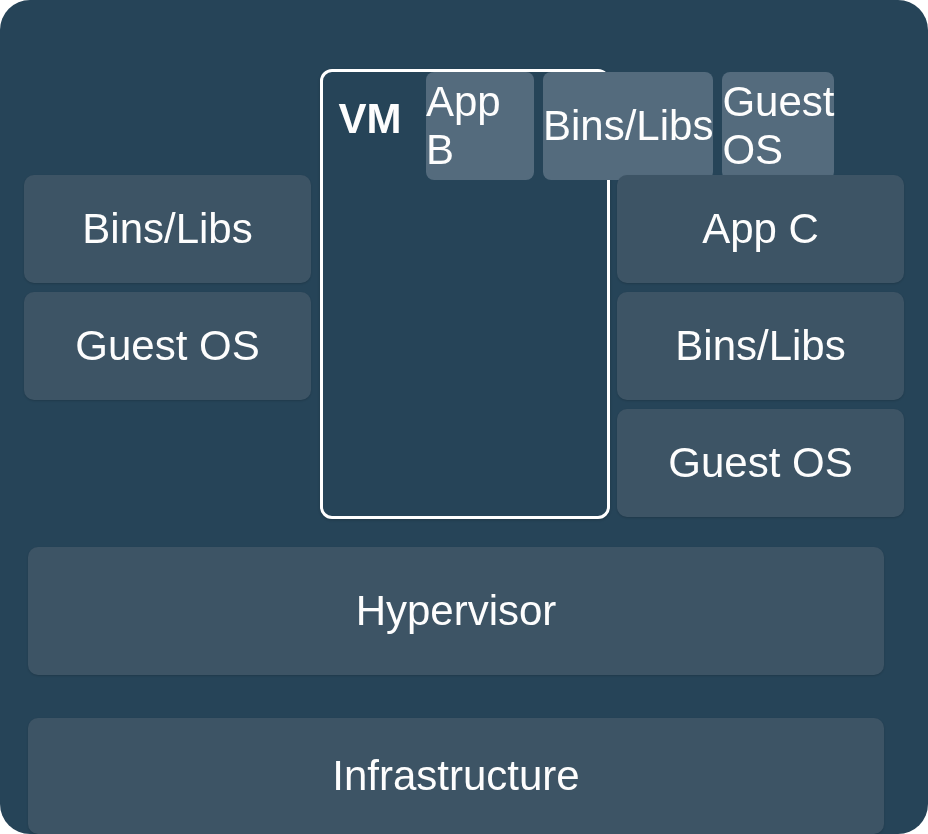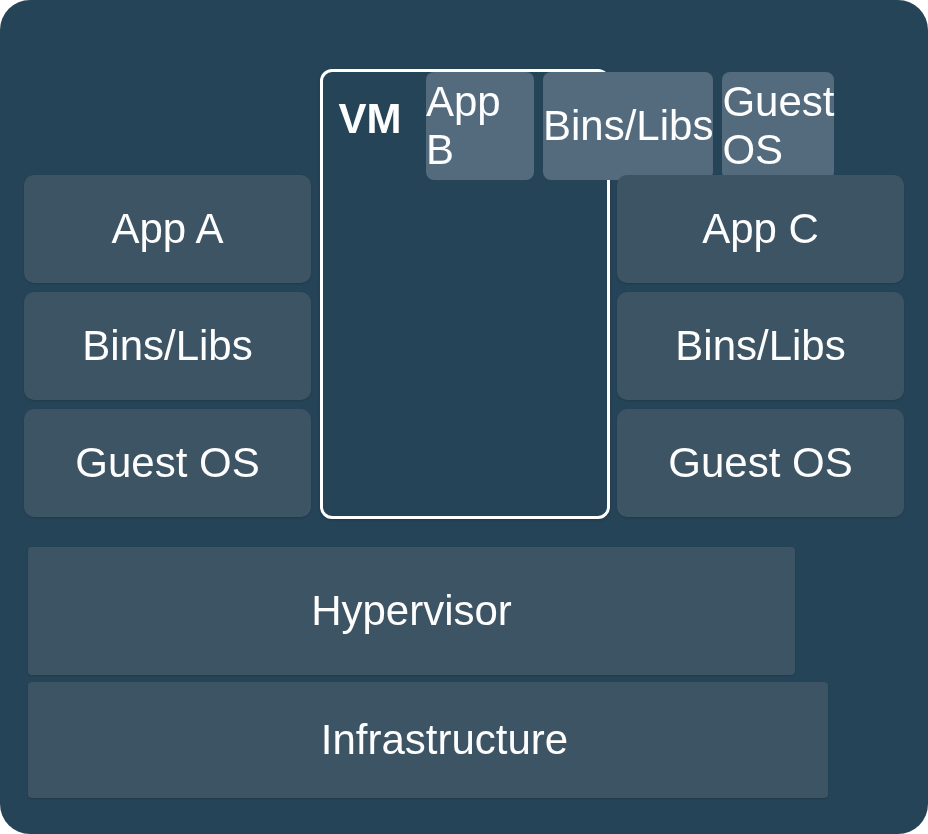--- a/index.html
+++ b/index.html
@@ -52,44 +52,43 @@
     display:flex;align-items:center;justify-content:center;
     font-size:42px;font-weight:700;
   }
   .vm .cell{
     background:var(--vm-box,#546b7d);
     border-radius:8px;
     font-weight:400;
     box-shadow:none;
   }
   .bar{
-    position:absolute;left:28px;width:767px;
+    position:absolute;left:28px;width:856px;
     background:var(--box,#3d5465);
-    border-radius:4px;
+    border-radius:10px;
     display:flex;align-items:center;justify-content:center;
     font-size:42px;font-weight:400;
     box-shadow:0 1px 2px rgba(0,0,0,0.15);
   }
   .bar-hypervisor{top:547px;height:128px;}
-  .bar-infrastructure{top:682px;height:116px;padding-left:33px;}
+  .bar-infrastructure{top:718px;height:116px;}
 </style>
 </head>
 <body>
 
 <div class="canvas">
 
   <div class="vm">
     <div class="vm-title">VM</div>
     <div class="cell">App B</div>
     <div class="cell">Bins/Libs</div>
     <div class="cell">Guest OS</div>
   </div>
 
   <div class="col col-left">
-    <div class="cell">App A</div>
     <div class="cell">Bins/Libs</div>
     <div class="cell">Guest OS</div>
   </div>
 
   <div class="col col-right">
     <div class="cell">App C</div>
     <div class="cell">Bins/Libs</div>
     <div class="cell">Guest OS</div>
   </div>
 

